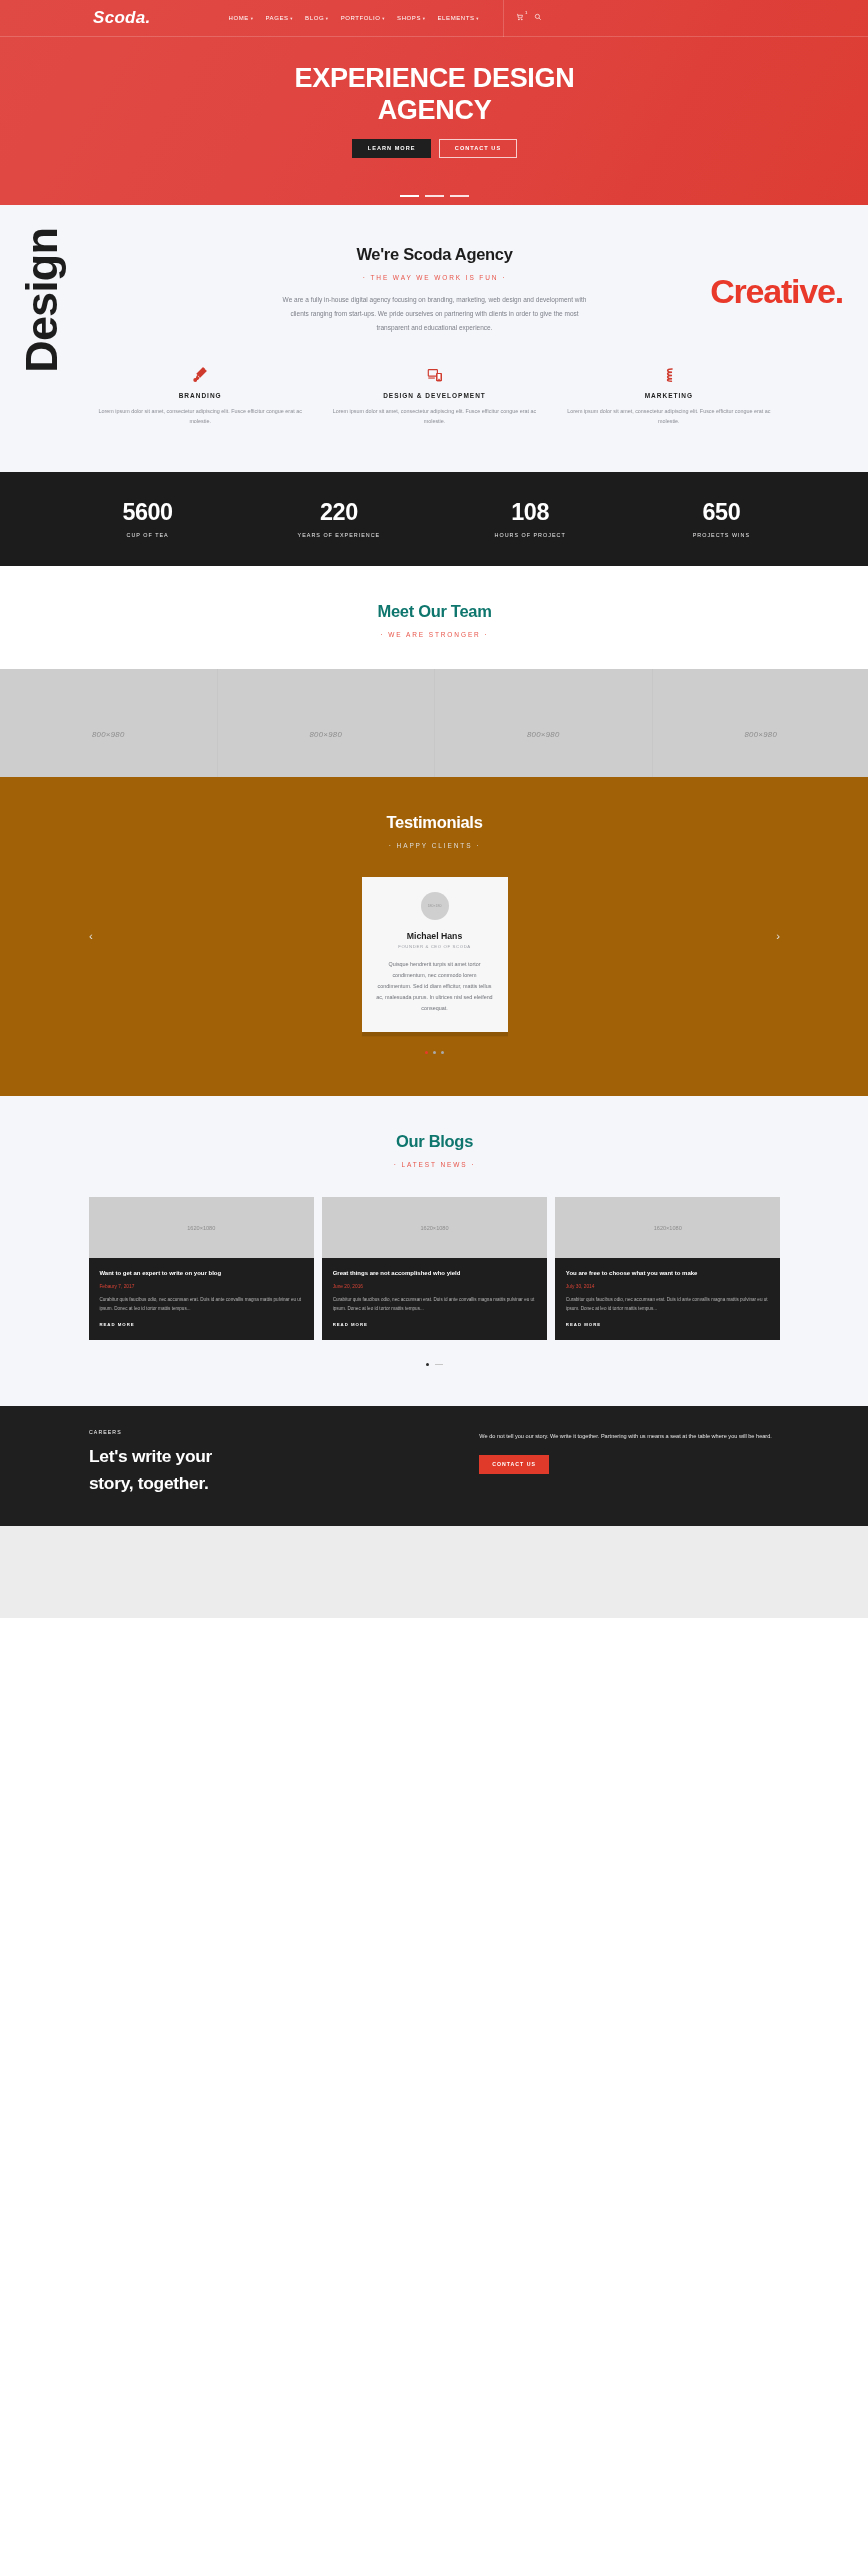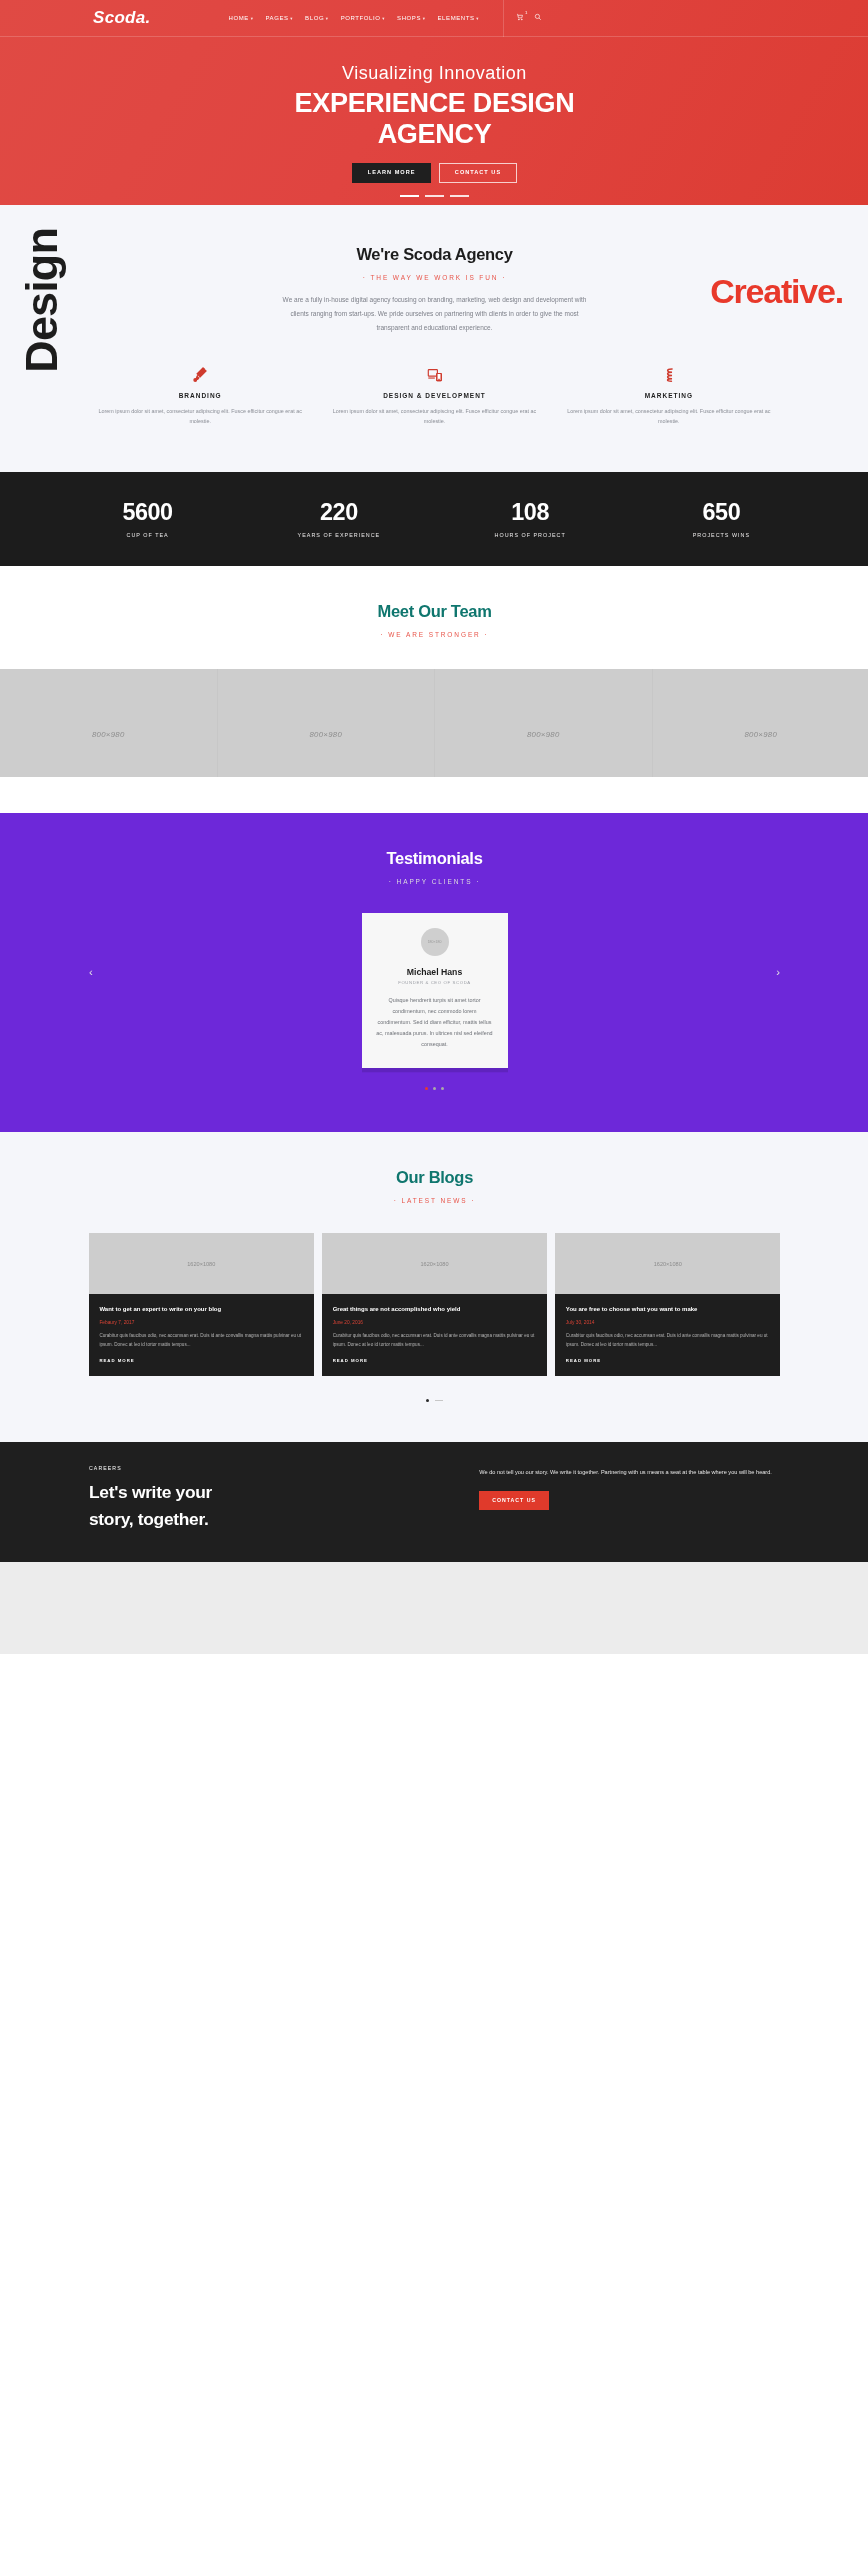--- a/index.html
+++ b/index.html
@@ -208,25 +208,24 @@
     display:flex; align-items:flex-start; justify-content:center;
     padding-top:61px;
     font-size:7.8px; color:#8d8d8d; letter-spacing:0.3px;
     border-right:0.9px solid #c7c7c7;
     font-style:italic;
   }
   .team-cell:last-child { border-right:none; }
 
   
   .testi {
-    background:#6d28d9;
+    background:#a16207;
     padding:36px 0 42px;
     text-align:center;
     position:relative;
-    margin-top:36px;
   }
   .testi .sec-title { color:#fff; }
   .testi .sec-kicker { color:#dedede; }
   .testi-card {
     width:146px;
     margin:28px auto 0;
     background:#f7f7f7;
     padding:15.6px 14px 17.4px;
     position:relative;
     box-shadow:0 4.3px 0 rgba(0,0,0,.12);
@@ -336,21 +335,20 @@
         <span class="tool-icon">
           <svg width="7.8" height="7.8" viewBox="0 0 24 24" fill="none" stroke="#fff" stroke-width="2">
             <circle cx="10.5" cy="10.5" r="6.5"></circle>
             <path d="M15.5 15.5 L21 21"></path>
           </svg>
         </span>
       </div>
     </nav>
 
     <div class="hero-body">
-      <div class="hero-sub">Visualizing Innovation</div>
       <div class="hero-title">
         <div>EXPERIENCE DESIGN</div>
         <div>AGENCY</div>
       </div>
       <div class="hero-btns">
         <span class="btn btn-dark">LEARN MORE</span>
         <span class="btn btn-ghost">CONTACT US</span>
       </div>
     </div>
 

